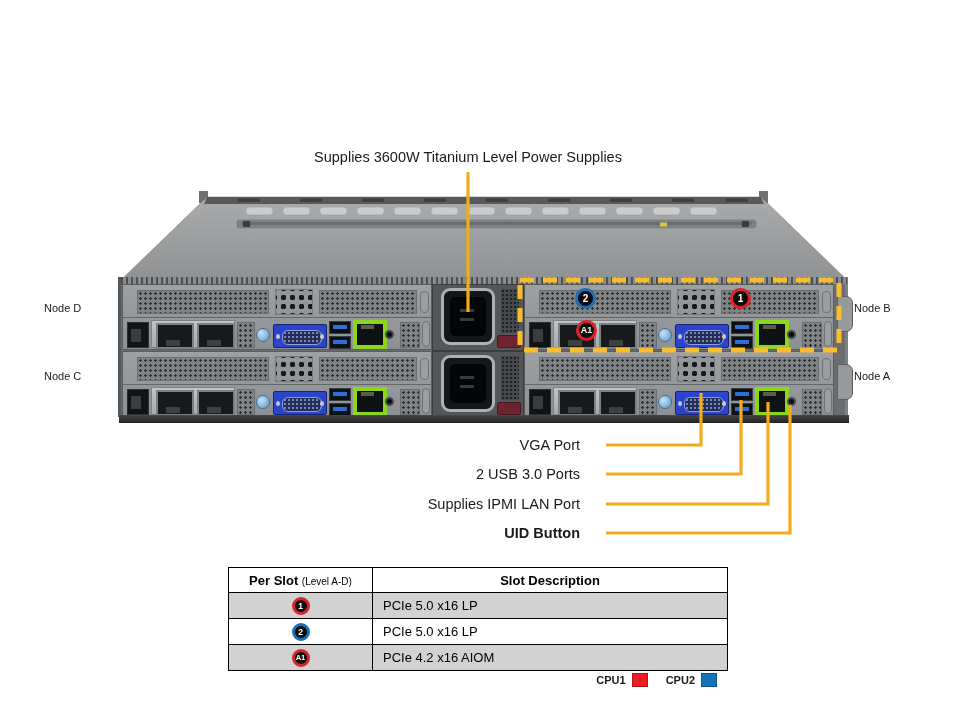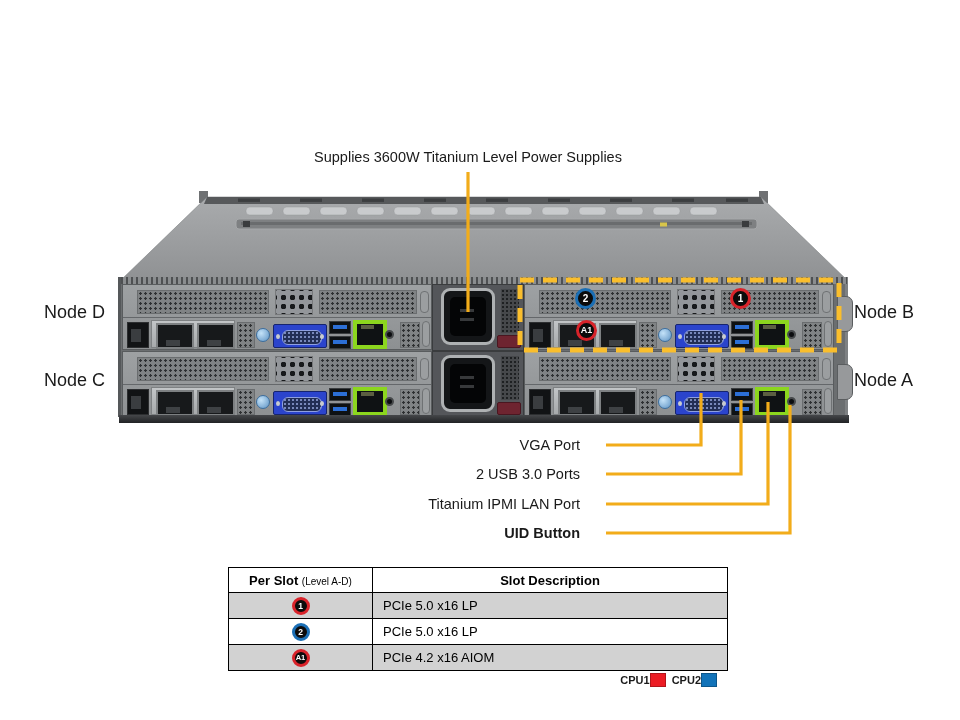--- a/index.html
+++ b/index.html
@@ -4,21 +4,21 @@
 <style>
   html,body{margin:0;padding:0;background:#fff;}
   .page{position:relative;width:960px;height:720px;background:#ffffff;overflow:hidden;
         font-family:"Liberation Sans",sans-serif;color:#1a1a1a;}
   .abs{position:absolute;}
   svg{display:block;}
 
   
   .title{top:74px;left:0;width:960px;text-align:center;font-size:15px;font-style:italic;}
   .psu-label{top:149px;left:0;width:936px;text-align:center;font-size:14.5px;}
-  .node-label{font-size:18px;white-space:nowrap;z-index:7;}
+  .node-label{font-size:11px;white-space:nowrap;z-index:7;}
   .callout-label{font-size:14.5px;white-space:nowrap;right:380px;text-align:right;z-index:7;line-height:16px;}
 
   
   .rear{left:118px;top:277px;width:730px;height:140px;background:#6B6E70;z-index:2;
         border-left:3px solid #55585A;border-right:3px solid #7E8183;box-sizing:border-box;}
   .hatch{left:121px;top:277px;width:726px;height:7px;z-index:3;
         background:repeating-linear-gradient(90deg,#4E5052 0 2px,#8A8D8F 2px 5px);}
   .base{left:119px;top:415px;width:730px;height:8px;z-index:4;
         background:linear-gradient(#45474A,#202224);}
   .edge-tab{left:837px;width:14px;height:34px;background:#97999B;border:1px solid #5A5D5F;
@@ -84,21 +84,21 @@
   table.slots .c2{width:344px;}
   table.slots td.c2{padding-left:10px;}
   table.slots tr.gray{background:#D2D2D2;}
   table.slots tr.white{background:#fff;}
   table.slots td{height:25px;}
   .hdr-sub{font-weight:normal;font-size:10px;}
   th.c2{}
 
   
   .legend{left:228px;top:673px;width:489px;display:flex;justify-content:flex-end;align-items:center;
-        gap:0;font-size:11px;font-weight:bold;color:#1a1a1a;z-index:7;}
+        gap:6px;font-size:11px;font-weight:bold;color:#1a1a1a;z-index:7;}
   .swatch{width:14px;height:12px;display:inline-block;border:1px solid rgba(0,0,0,.25);}
   .legend .gap{width:6px;}
 </style>
 </head>
 <body>
 
 <div class="page">
 
   <div class="abs psu-label">Supplies 3600W Titanium Level Power Supplies</div>
 
@@ -283,21 +283,21 @@
   <div class="abs marker" style="left: 730px; top: 288px; border-color: rgb(216, 35, 42);">1</div>
   <div class="abs marker" style="left: 576px; top: 320px; font-size: 9px; border-color: rgb(216, 35, 42);">A1</div>
 
   <div class="abs node-label" style="left:44px;top:302px;">Node D</div>
   <div class="abs node-label" style="left:44px;top:370px;">Node C</div>
   <div class="abs node-label" style="left:854px;top:302px;">Node B</div>
   <div class="abs node-label" style="left:854px;top:370px;">Node A</div>
 
   <div class="abs callout-label" style="top:437px;">VGA Port</div>
   <div class="abs callout-label" style="top:466px;">2 USB 3.0 Ports</div>
-  <div class="abs callout-label" style="top:496px;">Titanium IPMI LAN Port</div>
+  <div class="abs callout-label" style="top:496px;">Supplies IPMI LAN Port</div>
   <div class="abs callout-label" style="top:525px;font-weight:bold;">UID Button</div>
 
   <table class="slots">
     <tbody>
         <tr>
       <th class="c1">
         <span>Per Slot</span>
         <span class="hdr-sub">(Level A-D)</span>
       </th>
       <th class="c2">Slot Description</th>

